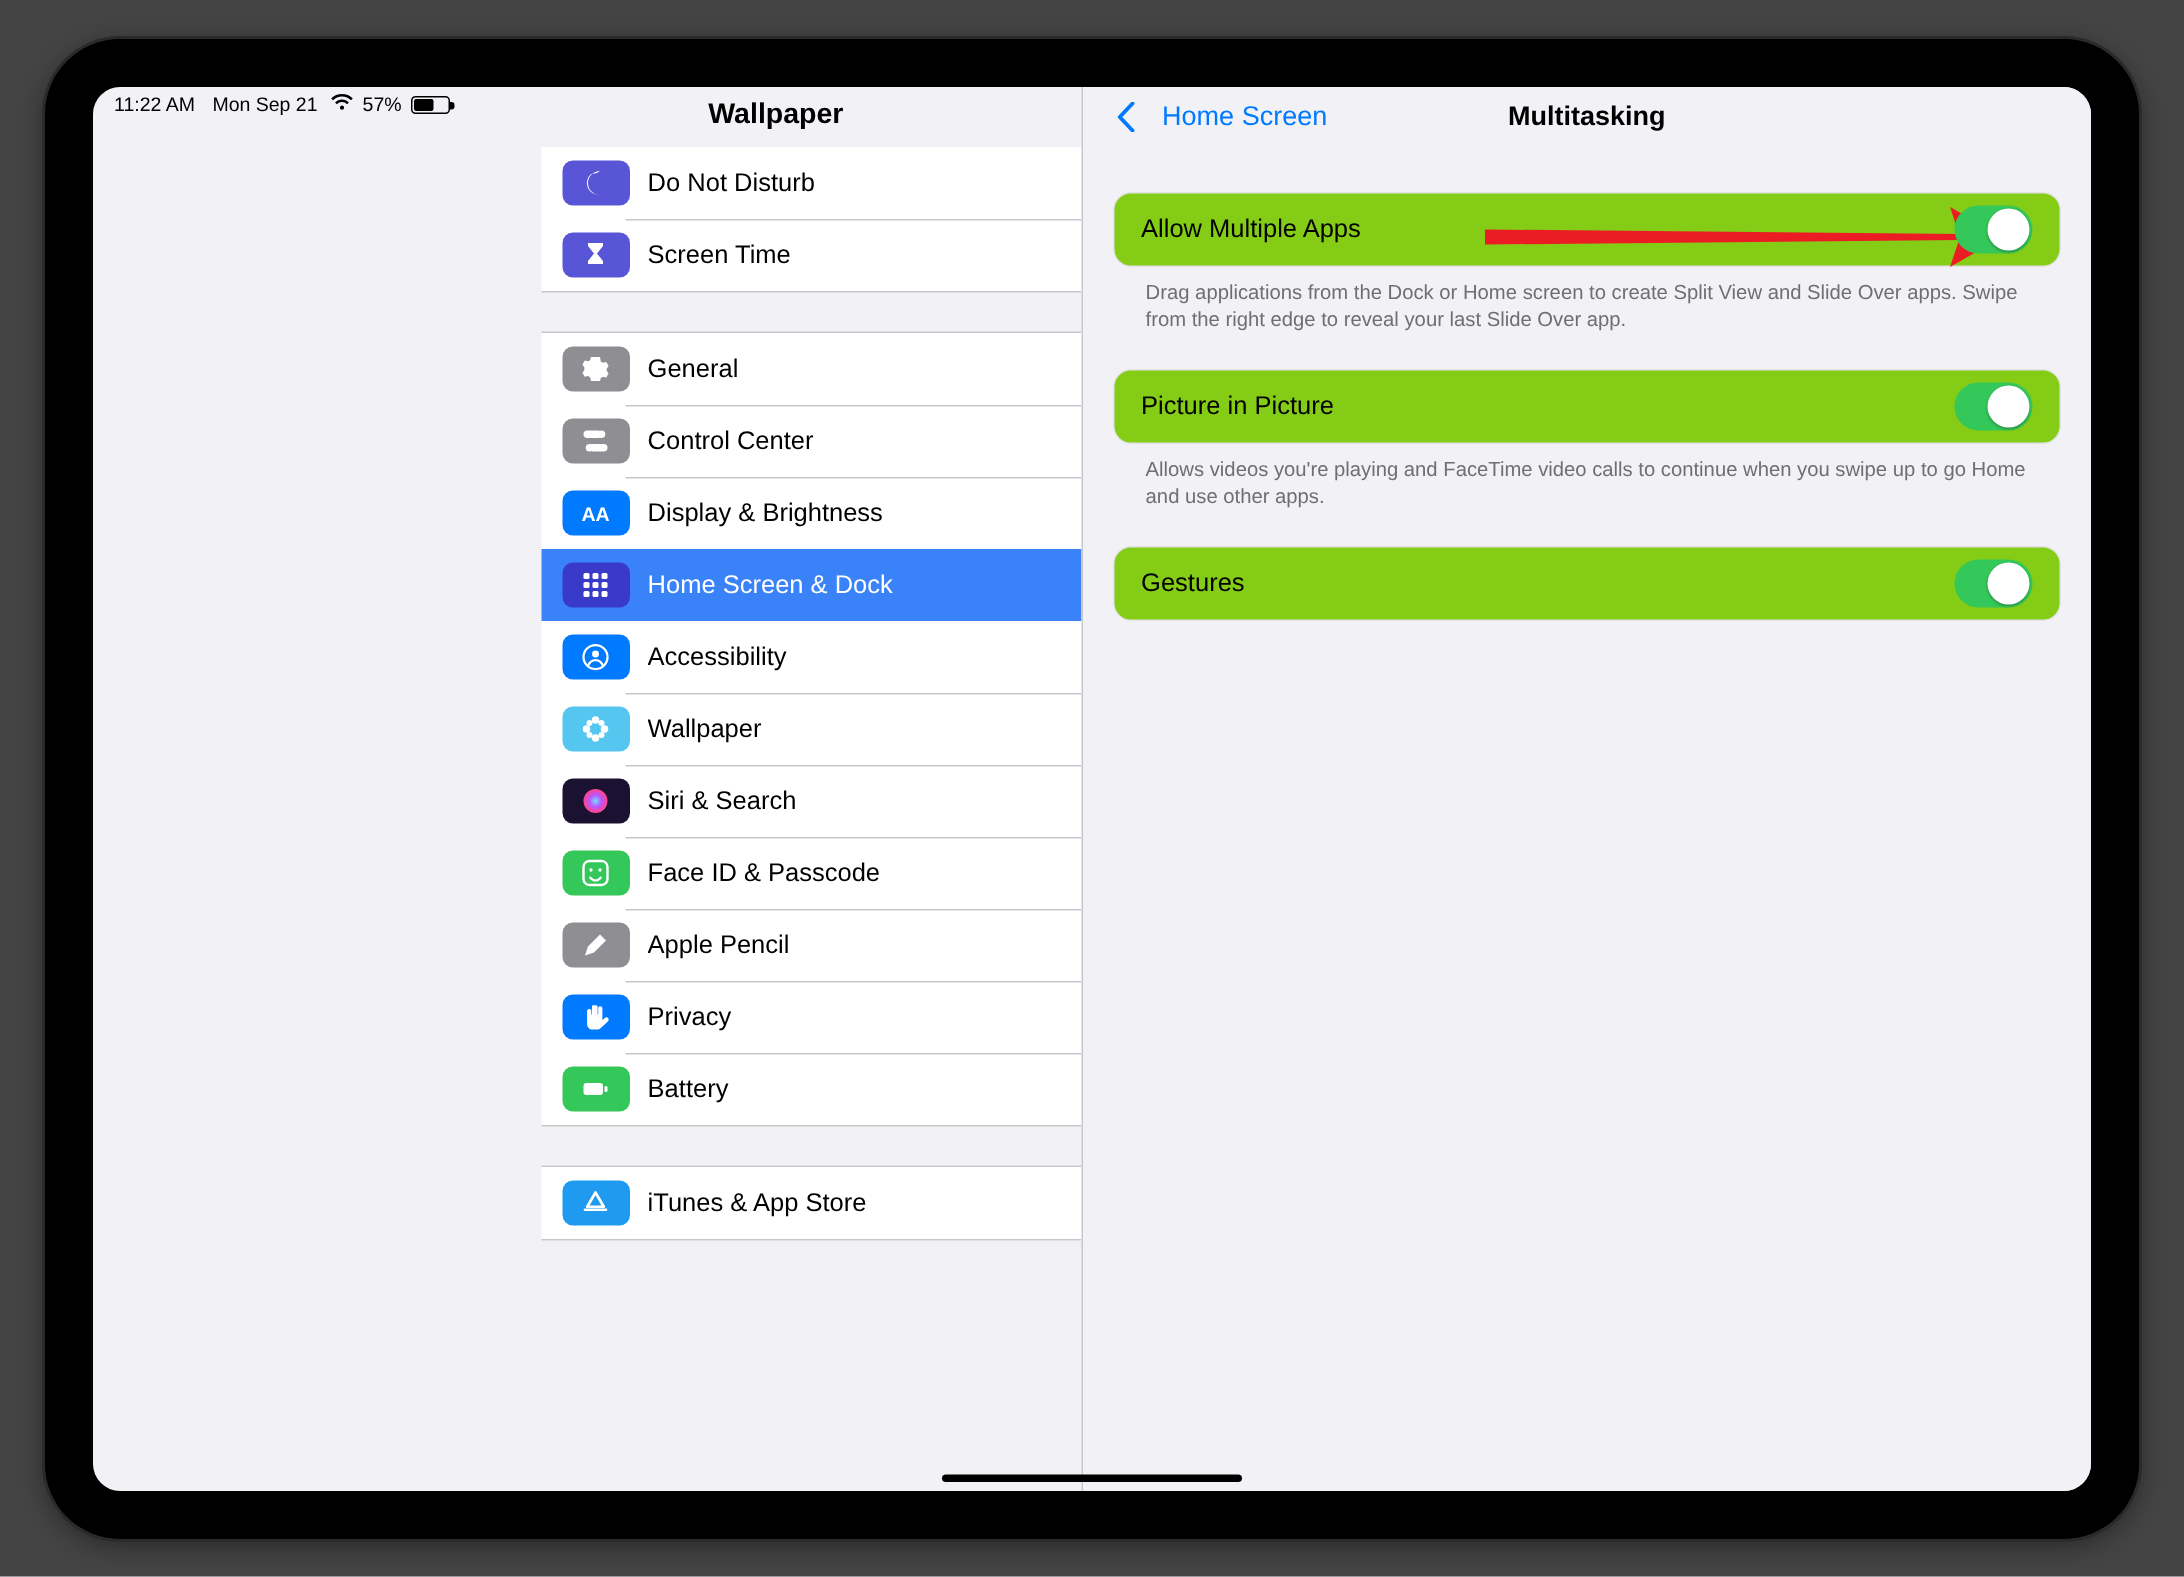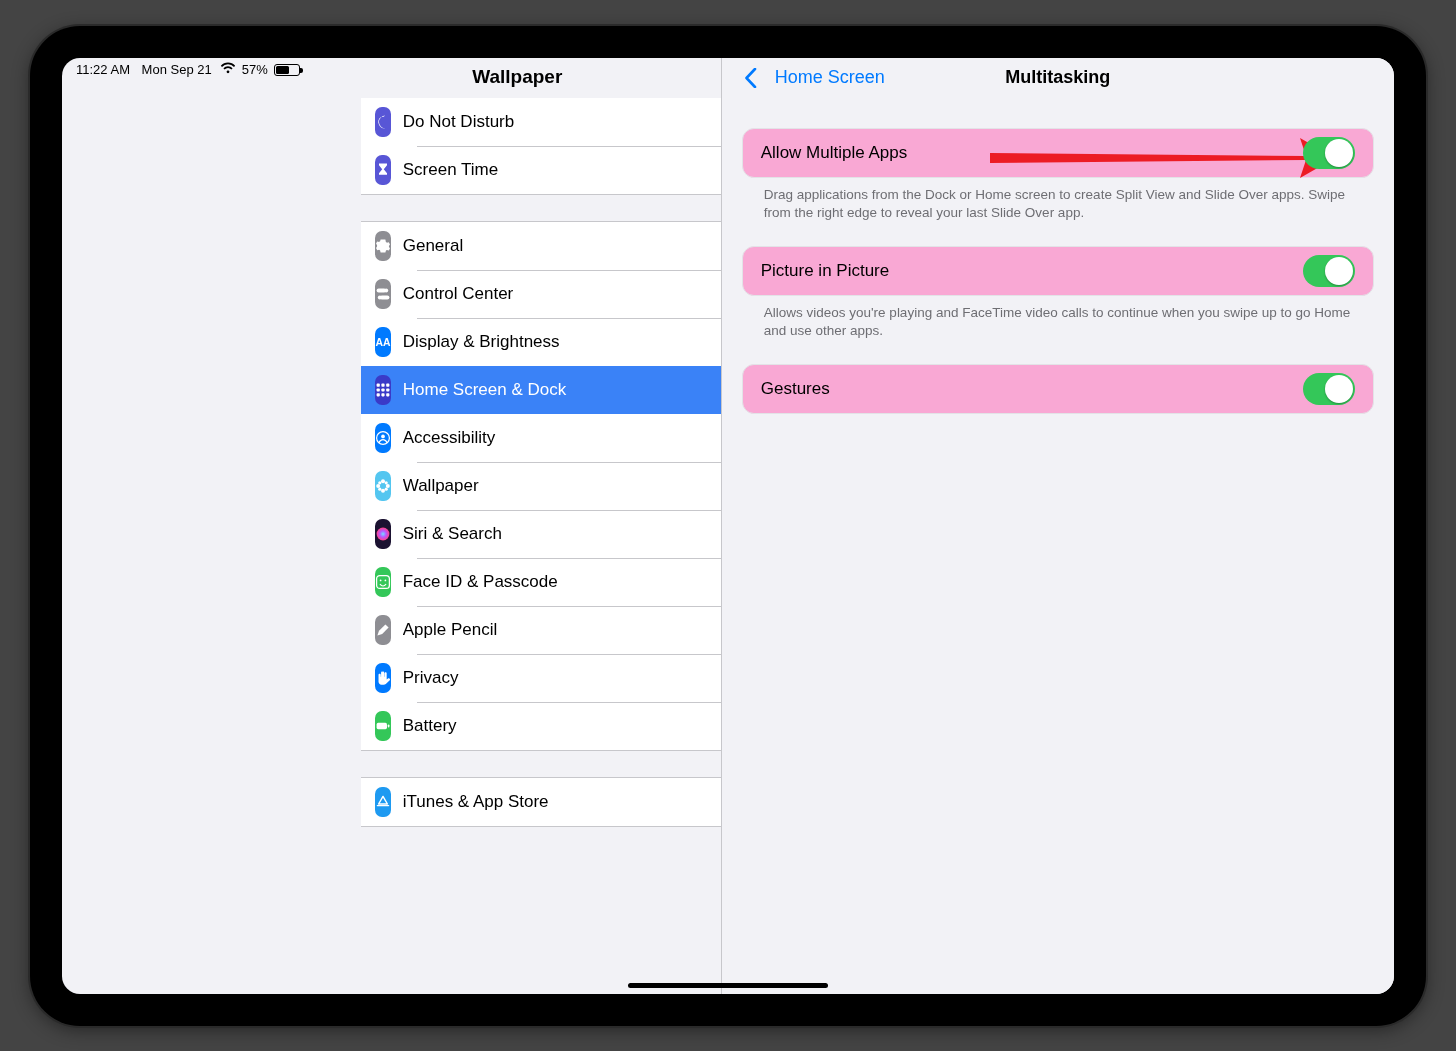--- a/index.html
+++ b/index.html
@@ -90,21 +90,21 @@
     color:#000;
   }
   .row + .row::before{
     content:""; position:absolute; left:56px; right:0; top:0; height:1px;
     background:#c7c7cb;
   }
   .row.selected{ background:#3a82f7; color:#fff;}
   .row.selected + .row::before{ display:none;}
   .row.selected::before{ display:none;}
   .row .icon{
-    width:16px; height:30px; border-radius:7px; margin-right:12px;
+    width:45px; height:30px; border-radius:7px; margin-right:12px;
     display:flex; align-items:center; justify-content:center; flex-shrink:0;
     color:#fff; font-size:16px;
   }
   .icon svg{display:block;}
   .label{flex:1; white-space:nowrap; overflow:hidden; text-overflow:ellipsis;}
 
   
   .detail{
     flex:1; display:flex; flex-direction:column; min-width:0;
     background:#f2f2f6;
@@ -121,21 +121,21 @@
     position:absolute; left:0; right:0; text-align:center;
     font-weight:700; font-size:18px; color:#000;
     pointer-events:none;
   }
 
   .detail-body{
     flex:1; overflow:auto; padding:30px 20px 20px 20px;
     position:relative;
   }
   .card{
-    background:#f9a8d4; border-radius:12px;
+    background:#84cc16; border-radius:12px;
     border:0.5px solid #e3e3e7;
   }
   .toggle-row{
     display:flex; align-items:center; justify-content:space-between;
     height:48px; padding:0 18px;
     font-size:17px; color:#000;
   }
   .footer-text{
     font-size:13.5px; line-height:1.35;
     color:#6e6e73;

